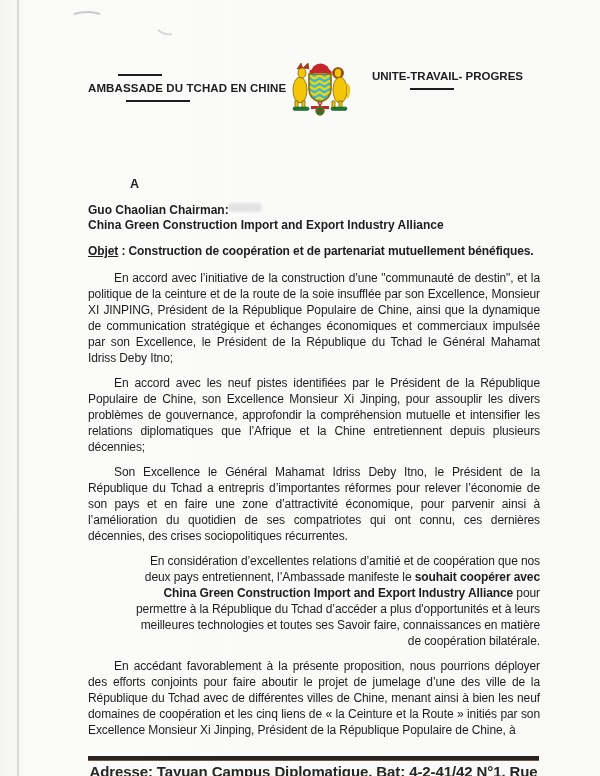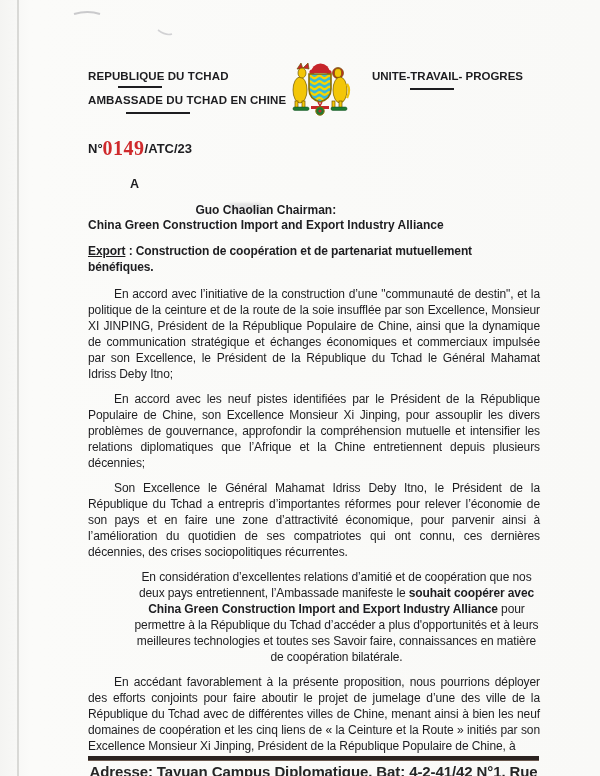--- a/index.html
+++ b/index.html
@@ -24,28 +24,28 @@
   .motto .rule{width:44px;border-bottom:2px solid #1d1d20;margin:6px 0 0 38px;}
 
   
   .refline{position:absolute;left:88px;top:137px;white-space:nowrap;}
   .ref-prefix,.ref-suffix{font-weight:bold;font-size:13px;}
   .ref-digits{font-family:"Liberation Serif","DejaVu Serif",serif;font-weight:bold;font-size:20px;color:#cf2a2c;letter-spacing:.5px;vertical-align:-2px;}
   .dateline{position:absolute;left:371px;top:142px;font-weight:bold;font-size:12px;}
 
   
   .salutation{position:absolute;left:130px;top:177px;font-weight:bold;font-size:12.5px;}
-  .recipient{position:absolute;left:88px;top:203px;font-weight:bold;font-size:12px;line-height:14.5px;text-align:center;}
+  .recipient{position:absolute;left:88px;top:203px;font-weight:bold;font-size:12px;line-height:14.5px;}
 
   
   .body{position:absolute;left:88px;top:243px;width:452px;font-size:12px;line-height:16px;letter-spacing:-.1px;}
   .subject{font-weight:bold;margin:0 0 11px 0;}
   .subject .obj-label{text-decoration:underline;}
   .body p{margin:0 0 9px 0;text-align:justify;text-indent:26px;}
-  .body p.no-indent{text-indent:0;text-align:center;margin-left:45px;}
+  .body p.no-indent{text-indent:0;text-align:right;margin-left:45px;}
   .body p:last-child{margin-bottom:0;}
   .b{font-weight:bold;}
 
   
   .footer-rule{position:absolute;left:88px;top:756px;width:451px;height:4px;background:#2b2320;border-bottom:1px solid #6b5a50;}
   .footer-address{position:absolute;left:88px;top:763px;width:451px;text-align:center;font-weight:bold;font-size:15px;color:#262626;letter-spacing:-.1px;}
 </style>
 </head>
 <body>
 
@@ -53,21 +53,20 @@
 
   <div class="left-edge"></div>
 
   <svg class="pen-mark" viewBox="0 0 120 32">
     <path d="M4,6 q14,-4 26,0" stroke="#9a9aa0" stroke-width="2" fill="none"></path>
     <path d="M88,22 q8,6 14,4" stroke="#aaaab0" stroke-width="1.6" fill="none"></path>
   </svg>
   <div class="smudge"></div>
 
   <div class="hdr-left">
-    <div>REPUBLIQUE DU TCHAD</div>
     <div class="rule1"></div>
     <div>AMBASSADE DU TCHAD EN CHINE</div>
     <div class="rule2"></div>
   </div>
 
   <svg class="emblem" viewBox="0 0 66 60">
 
     <g fill="#c6252b">
       <circle cx="25" cy="12" r="2.6"></circle>
         <circle cx="29.5" cy="10.2" r="2.6"></circle>
@@ -116,34 +115,31 @@
     <path d="M31,42 l2,4 2,-4" fill="none" stroke="#c6252b" stroke-width="1.4"></path>
     <circle cx="33" cy="51" r="4.2" fill="#1d7a31" stroke="#8a6d00" stroke-width="1"></circle>
     <circle cx="33" cy="51" r="1.6" fill="#c6252b"></circle>
   </svg>
 
   <div class="motto">
     <div>UNITE-TRAVAIL- PROGRES</div>
     <div class="rule"></div>
   </div>
 
-  <div class="refline">
-    <span class="ref-prefix">N°</span><span class="ref-digits">0149</span><span class="ref-suffix">/ATC/23</span>
-  </div>
 
 
   <div class="salutation">A</div>
   <div class="recipient">
     <div>Guo Chaolian Chairman:</div>
     <div>China Green Construction Import and Export Industry Alliance</div>
   </div>
 
   <div class="body">
     <div class="subject">
-      <span class="obj-label">Export</span><span> : Construction de coopération et de partenariat mutuellement bénéfiques.</span>
+      <span class="obj-label">Objet</span><span> : Construction de coopération et de partenariat mutuellement bénéfiques.</span>
     </div>
     <p>En accord avec l’initiative de la construction d’une "communauté de destin", et la politique de la ceinture et de la route de la soie insufflée par son Excellence, Monsieur XI JINPING, Président de la République Populaire de Chine, ainsi que la dynamique de communication stratégique et échanges économiques et commerciaux impulsée par son Excellence, le Président de la République du Tchad le Général Mahamat Idriss Deby Itno;</p>
     <p>En accord avec les neuf pistes identifiées par le Président de la République Populaire de Chine, son Excellence Monsieur Xi Jinping, pour assouplir les divers problèmes de gouvernance, approfondir la compréhension mutuelle et intensifier les relations diplomatiques que l’Afrique et la Chine entretiennent depuis plusieurs décennies;</p>
     <p>Son Excellence le Général Mahamat Idriss Deby Itno, le Président de la République du Tchad a entrepris d’importantes réformes pour relever l’économie de son pays et en faire une zone d’attractivité économique, pour parvenir ainsi à l’amélioration du quotidien de ses compatriotes qui ont connu, ces dernières décennies, des crises sociopolitiques récurrentes.</p>
     <p class="no-indent"><span>En considération d’excellentes relations d’amitié et de coopération que nos deux pays entretiennent, l’Ambassade manifeste le </span><span class="b">souhait coopérer avec  China Green Construction Import and Export Industry Alliance</span><span> pour permettre à la République du Tchad d’accéder a plus d'opportunités et à leurs meilleures technologies et toutes ses Savoir faire, connaissances en matière de coopération bilatérale.</span></p>
     <p>En accédant favorablement à la présente proposition, nous pourrions déployer des efforts conjoints pour faire aboutir le projet de jumelage d’une des ville de la République du Tchad avec de différentes villes de Chine, menant ainsi à bien les neuf domaines de coopération et les cinq liens de « la Ceinture et la Route » initiés par son Excellence Monsieur Xi Jinping, Président de la République Populaire de Chine, à</p>
   </div>
 
   <div class="footer-rule"></div>
   <div class="footer-address">Adresse: Tayuan Campus Diplomatique. Bat: 4-2-41/42 N°1. Rue Xin dong Lu Beijing. 100600 Chine.</div>

